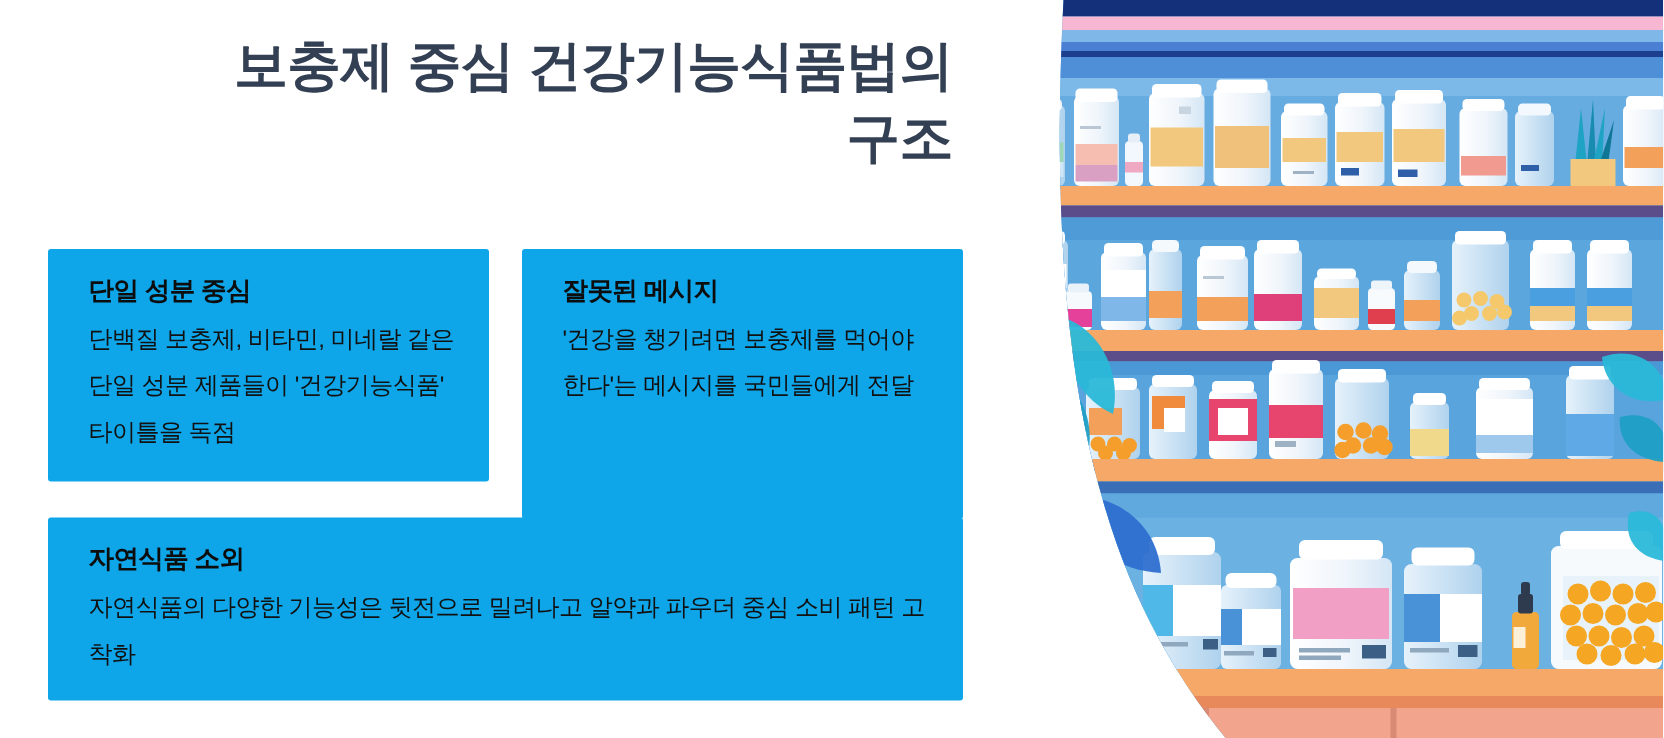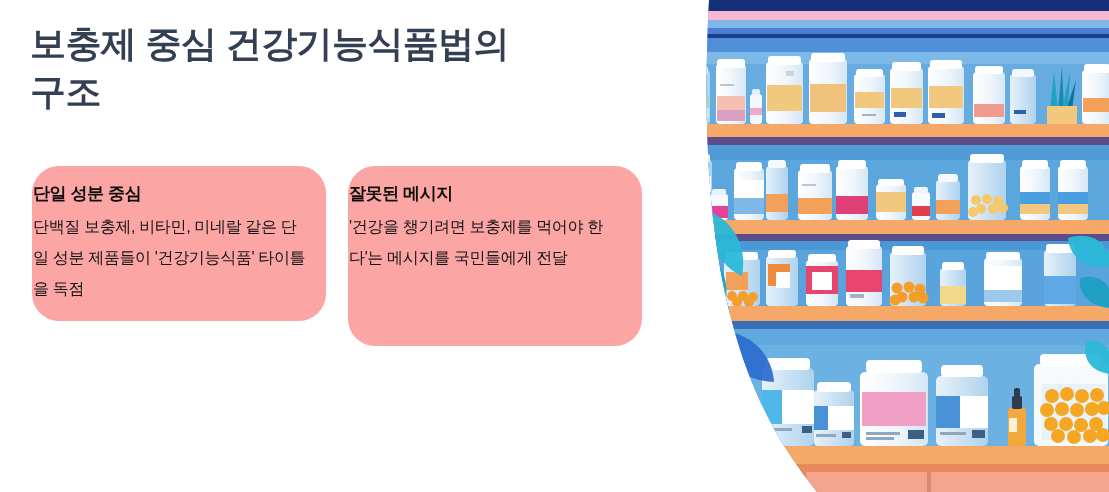--- a/index.html
+++ b/index.html
@@ -25,27 +25,28 @@
   .page-title {
     position: absolute;
     left: 30px; top: 20px;
     width: 605px;
     font-size: 36px;
     font-weight: 700;
     line-height: 1.32;
     letter-spacing: -0.6px;
     color: #333f53;
     white-space: pre-line;
+    text-align: right;
   }
 
   .card {
     position: absolute;
-    background: #fca5a5;
-    border-radius: 27px;
-    padding: 17px 19px 14px 1px;
+    background: #0ea5e9;
+    border-radius: 2px;
+    padding: 17px 19px 14px 27px;
   }
   .card-title {
     font-size: 17px;
     font-weight: 700;
     color: #0d0d0d;
     letter-spacing: -0.4px;
     line-height: 1.3;
     margin-bottom: 7px;
   }
   .card-body {
@@ -82,20 +83,24 @@
     <div class="card" id="card-1">
       <div class="card-title">단일 성분 중심</div>
       <div class="card-body">단백질 보충제, 비타민, 미네랄 같은 단일 성분 제품들이 '건강기능식품' 타이틀을 독점</div>
     </div>
 
     <div class="card" id="card-2">
       <div class="card-title">잘못된 메시지</div>
       <div class="card-body">'건강을 챙기려면 보충제를 먹어야 한다'는 메시지를 국민들에게 전달</div>
     </div>
 
+    <div class="card" id="card-3">
+      <div class="card-title">자연식품 소외</div>
+      <div class="card-body">자연식품의 다양한 기능성은 뒷전으로 밀려나고 알약과 파우더 중심 소비 패턴 고착화</div>
+    </div>
 
   </div>
 
   <div class="illustration">
     <svg class="illo-svg" viewBox="0 0 447 492" preserveAspectRatio="none">
       <defs>
         <clipPath id="arcClip">
           <path d="M 47 0 L 447 0 L 447 492 L 155 492 C 80 400 33 270 47 0 Z"></path>
         </clipPath>
         <linearGradient id="jarG" x1="0" y1="0" x2="1" y2="0">

